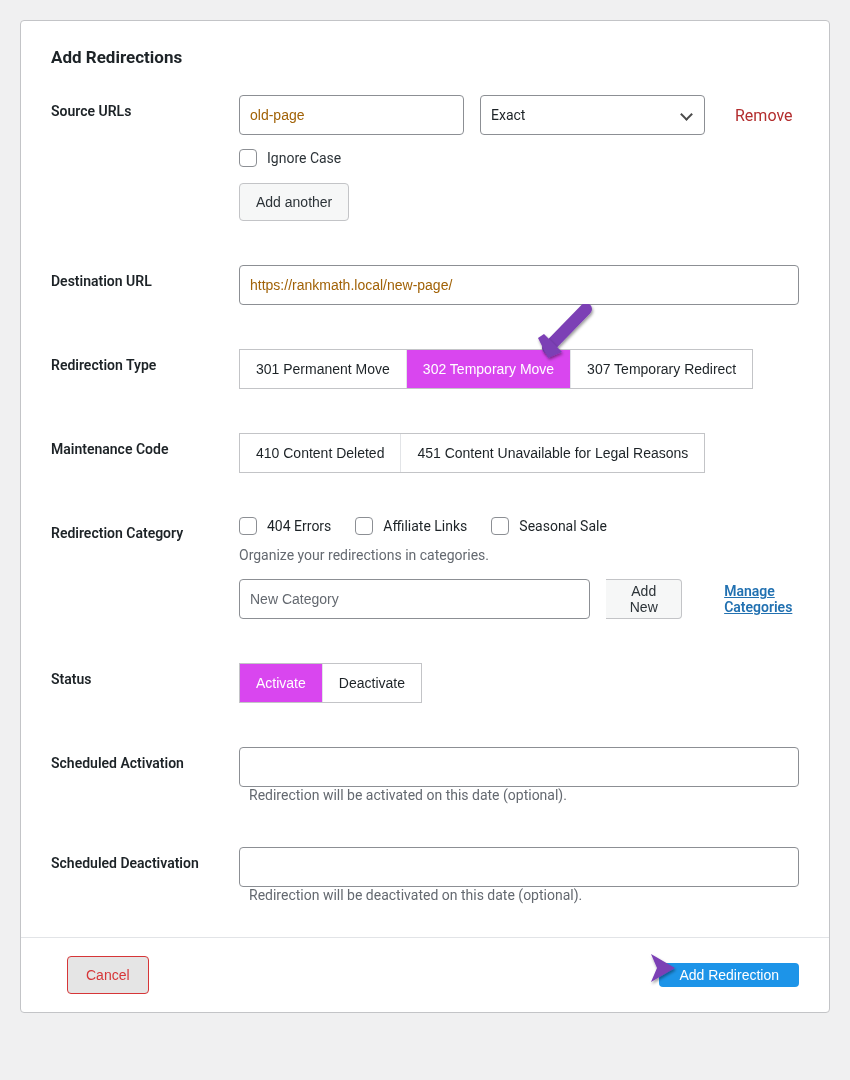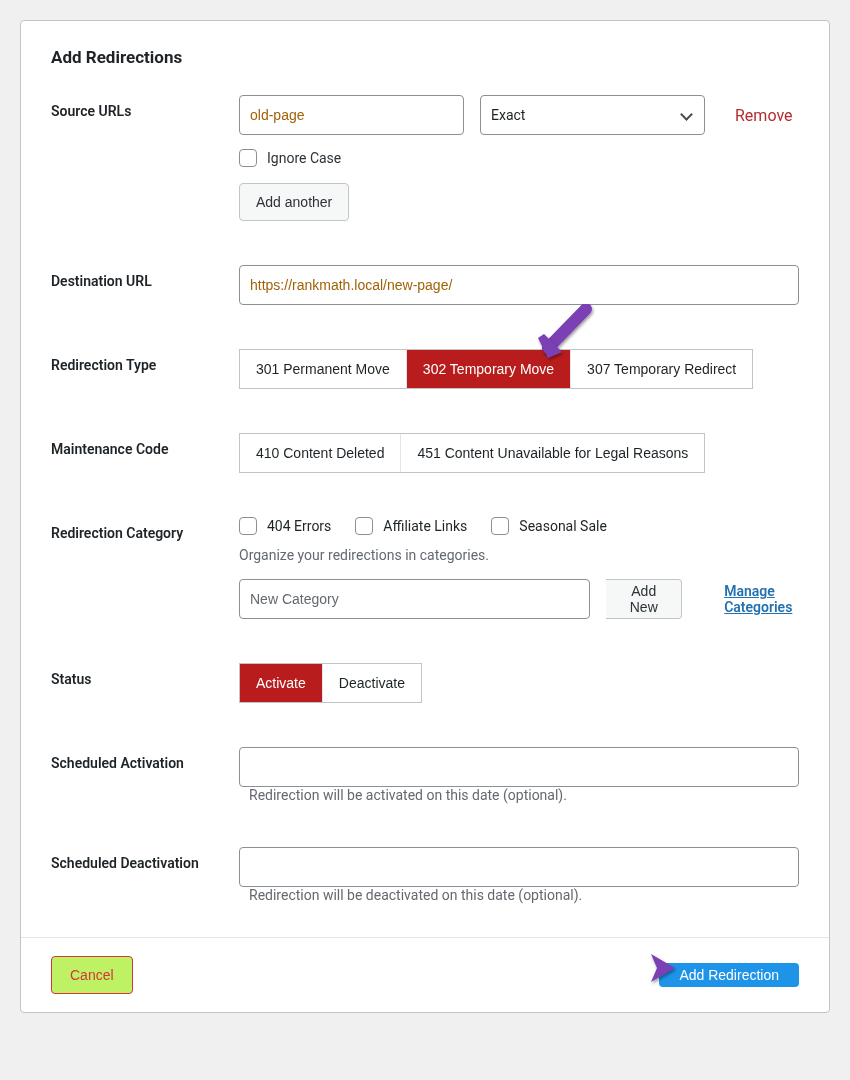--- a/index.html
+++ b/index.html
@@ -128,21 +128,21 @@
     border-right: 1px solid #e2e4e7;
     background: #fff;
     font-size: 14px;
     cursor: pointer;
     color: #1d2327;
     display: flex;
     align-items: center;
   }
   .seg-btn:last-child { border-right: none; }
   .seg-btn.selected {
-    background: #b91c1c;
+    background: #d946ef;
     color: #fff;
   }
   .dest-input { width: 100%; max-width: 560px; }
   .categories { display: flex; gap: 24px; margin-bottom: 12px; }
   .cat-item { display: flex; align-items: center; gap: 10px; }
   .help-text { color: #646970; font-size: 14px; margin-bottom: 16px; }
   .newcat-row { display: flex; gap: 16px; align-items: center; }
   .newcat-input {
     width: 172px;
     border-radius: 4px 0 0 4px;
@@ -165,26 +165,27 @@
   .panel-footer {
     border-top: 1px solid #e2e4e7;
     padding: 18px 30px;
     display: flex;
     justify-content: space-between;
     align-items: center;
   }
   .cancel-btn {
     border: 1px solid #d63638;
     color: #d63638;
-    background: #bef264;
+    background: #e5e5e5;
     border-radius: 4px;
     padding: 0 18px;
     height: 38px;
     font-size: 14px;
     cursor: pointer;
+    margin-left: 16px;
   }
   .primary-btn {
     background: #1d94e8;
     color: #fff;
     border: none;
     border-radius: 4px;
     padding: 0 20px;
     height: 24px;
     font-size: 14px;
     cursor: pointer;

